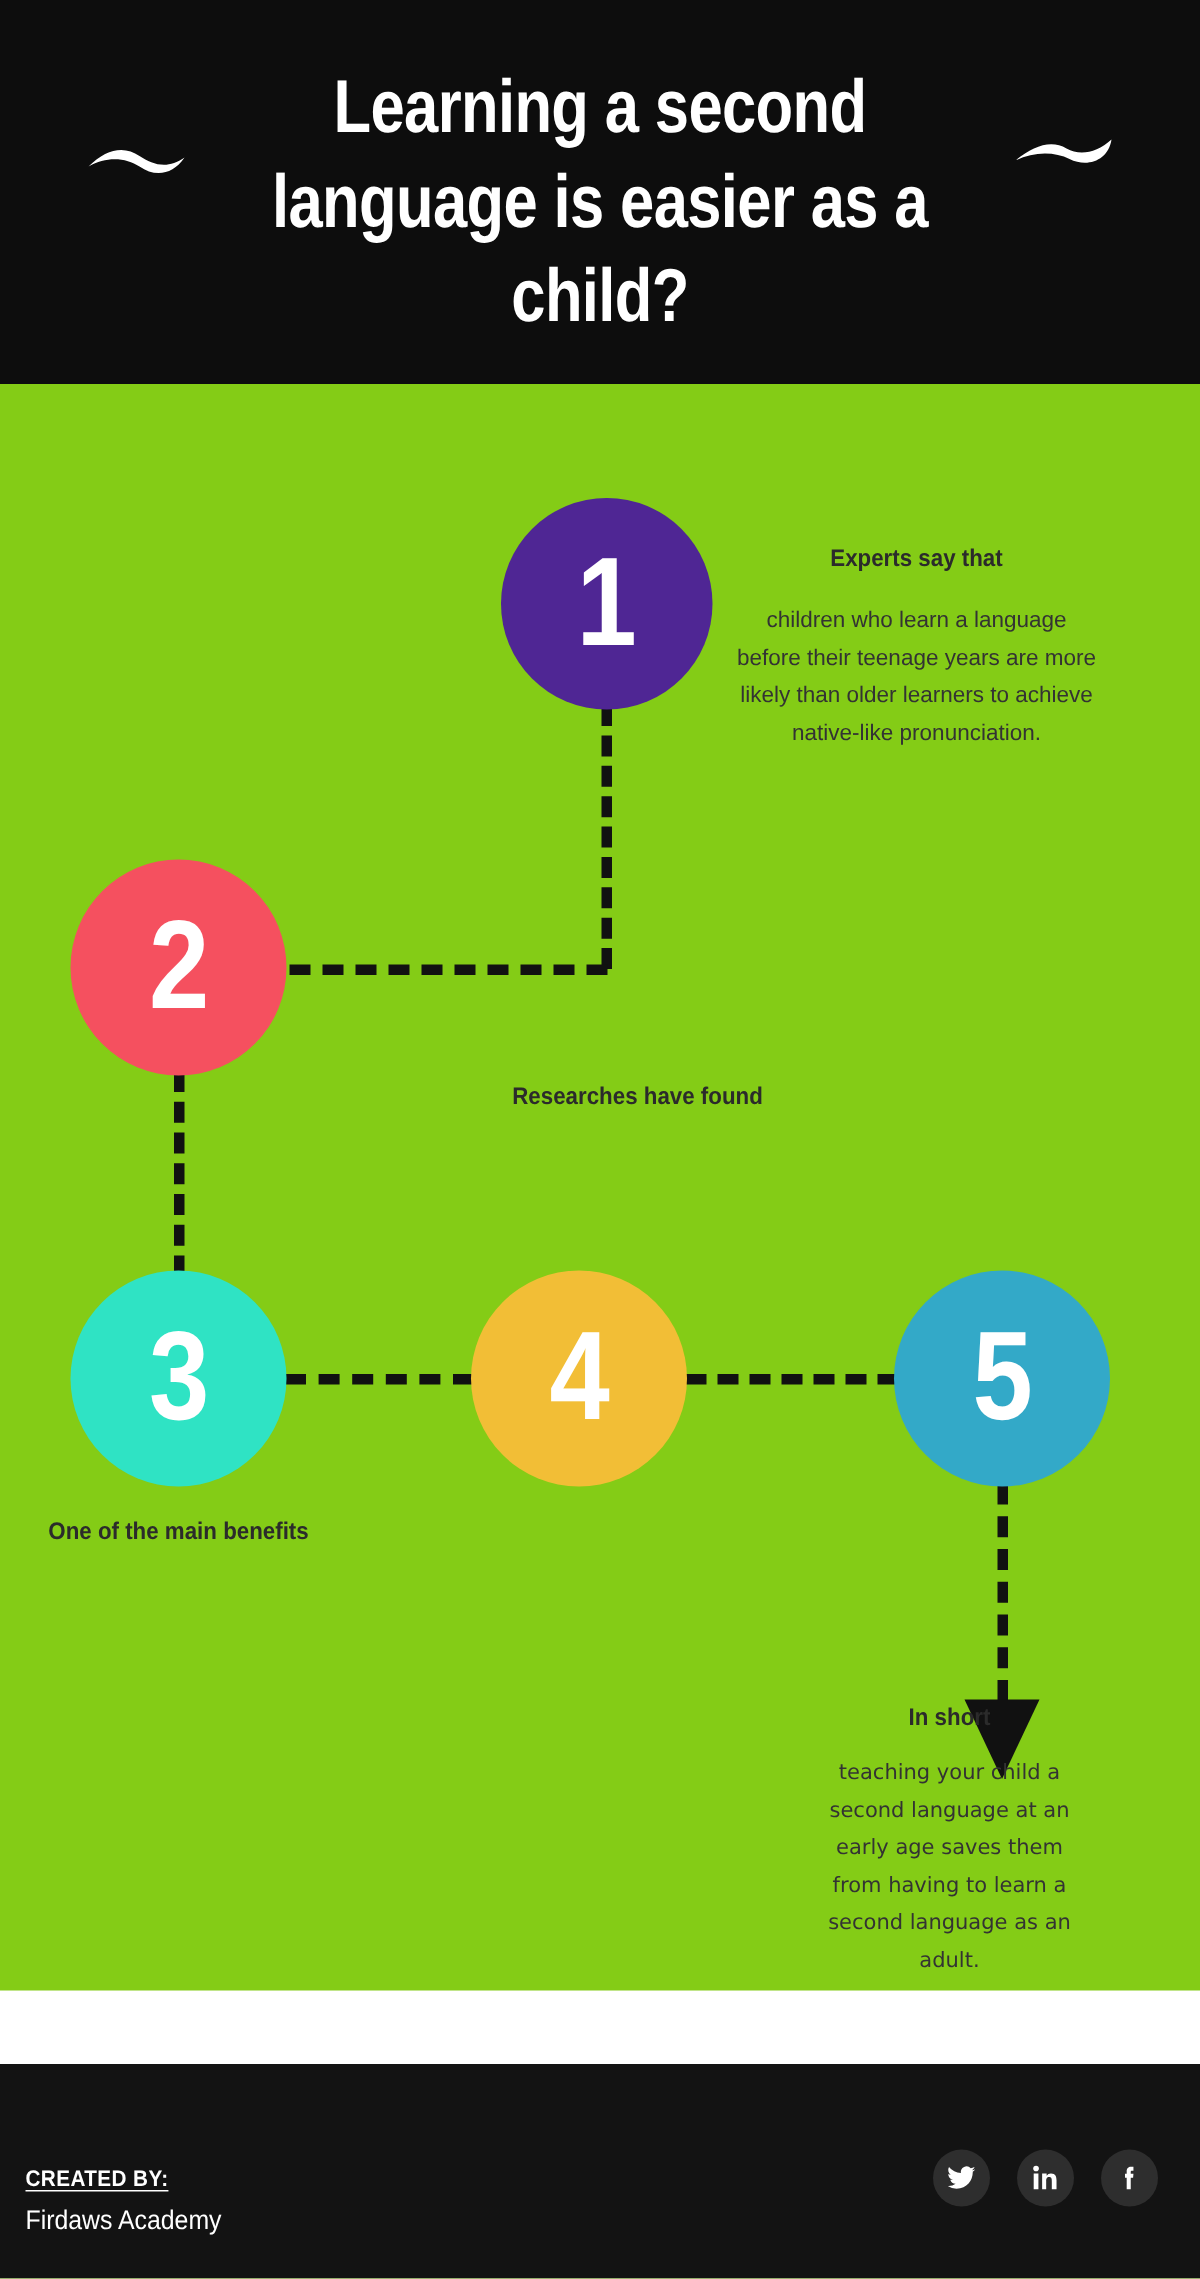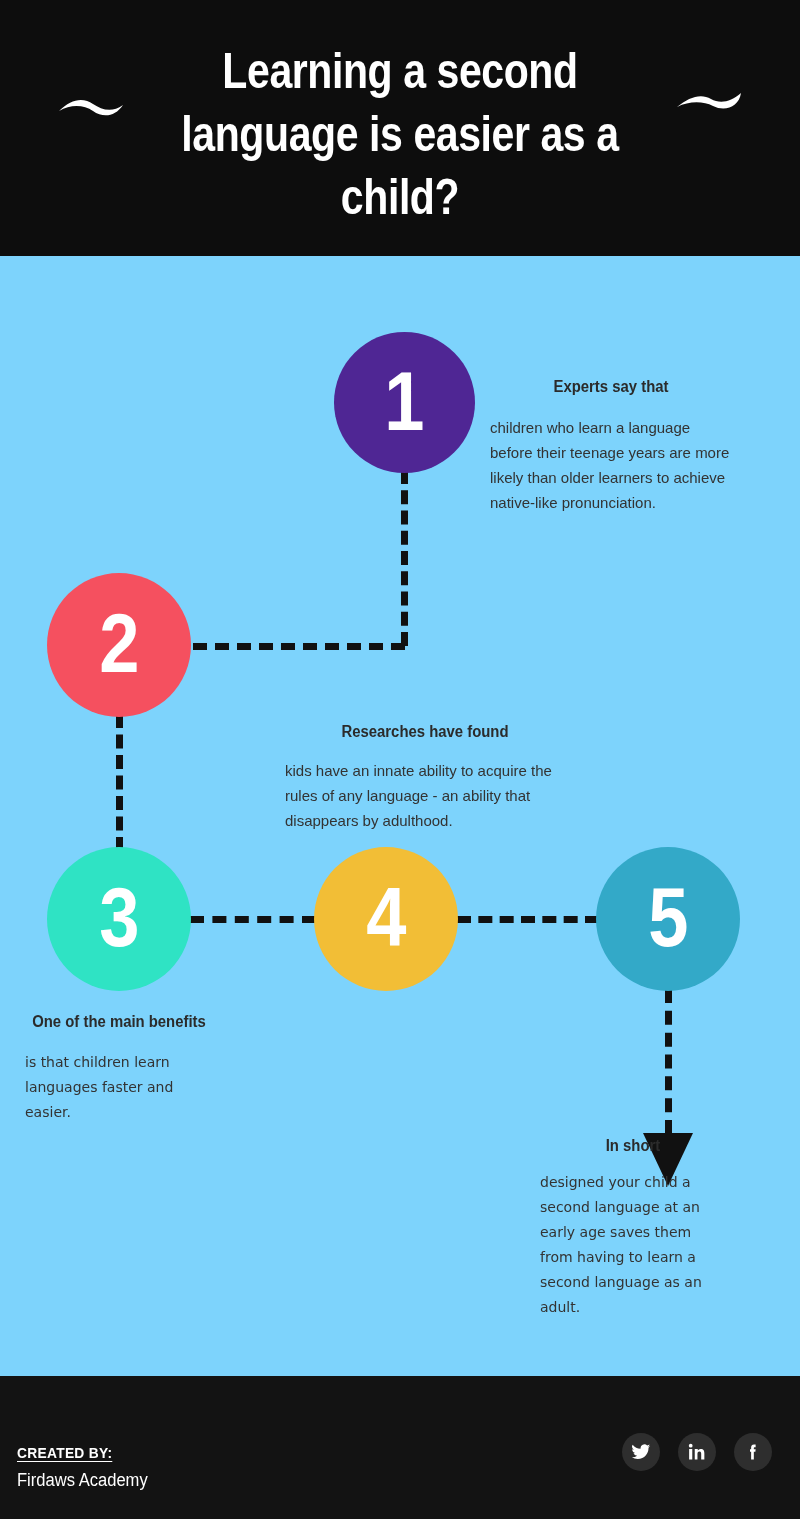--- a/index.html
+++ b/index.html
@@ -2,21 +2,21 @@
 <html><head>
 <meta charset="utf-8">
 <style>
   html,body{margin:0;padding:0;}
   body{
     width:800px;height:1519px;
     background:#ffffff;
     font-family:"Liberation Sans", sans-serif;
     overflow:hidden;
   }
-  #page{position:relative;width:800px;height:1519px;background:#7dd3fc;}
+  #page{position:relative;width:800px;height:1327px;background:#84cc16;}
 
   
   .header{
     position:absolute;left:0;top:0;width:800px;height:256px;
     background:#0d0d0d;
   }
   .header-title{
     position:absolute;left:90px;top:40px;width:620px;
     text-align:center;
     color:#ffffff;
@@ -90,25 +90,25 @@
     font-weight:bold;
     font-size:16px;
     line-height:25px;
     text-align:center;
     transform:scaleX(0.93);
   }
   .blk-body{
     color:#333333;
     font-size:15px;
     line-height:25px;
-    text-align:left;
+    text-align:center;
   }
   .blk-body.alt{font-family:"DejaVu Sans",sans-serif;font-size:14px;}
 
-  #txt1{left:490px;top:374px;width:242px;}
+  #txt1{left:490px;top:360px;width:242px;}
   #txt1 .blk-body{margin-top:16px;}
   #txt2{left:285px;top:679px;width:280px;margin-top:40px;}
   #txt2 .blk-body{margin-top:14px;}
   #txt3{left:25px;top:1009px;width:188px;}
   #txt3 .blk-body{margin-top:16px;}
   #txt4{left:272px;top:1030px;width:285px;}
   #txt4 .blk-body{margin-top:12px;}
   #txt5{left:540px;top:1133px;width:186px;}
   #txt5 .blk-body{margin-top:12px;}
 
@@ -185,32 +185,30 @@
     <span>5</span>
   </div>
 
   <div class="block" id="txt1">
     <div class="blk-head">Experts say that</div>
     <div class="blk-body">children who learn a language before their teenage years are more likely than older learners to achieve native-like pronunciation.</div>
   </div>
 
   <div class="block" id="txt2">
     <div class="blk-head">Researches have found</div>
-    <div class="blk-body">kids have an innate ability to acquire the rules of any language - an ability that disappears by adulthood.</div>
   </div>
 
   <div class="block" id="txt3">
     <div class="blk-head">One of the main benefits</div>
-    <div class="blk-body alt">is that children learn languages faster and easier.</div>
   </div>
 
 
   <div class="block" id="txt5">
     <div class="blk-head">In short</div>
-    <div class="blk-body alt">designed your child a second language at an early age saves them from having to learn a second language as an adult.</div>
+    <div class="blk-body alt">teaching your child a second language at an early age saves them from having to learn a second language as an adult.</div>
   </div>
 
   <div class="footer" style="background: rgb(19, 19, 19);">
     <div class="created-by">CREATED BY:</div>
     <div class="creator-name">Firdaws Academy</div>
     <div class="socials">
       <div class="social">
         <svg width="20" height="20" viewBox="0 0 24 24">
           <path fill="#ffffff" d="M23 4.9c-.8.4-1.7.7-2.6.8 1-.6 1.7-1.5 2-2.6-.9.5-1.9.9-3 1.1A4.6 4.6 0 0 0 11.5 8 13 13 0 0 1 2 3.2a4.6 4.6 0 0 0 1.4 6.1c-.7 0-1.4-.2-2-.6 0 2.2 1.5 4.1 3.6 4.5-.6.2-1.3.2-2 .1a4.6 4.6 0 0 0 4.3 3.2A9.2 9.2 0 0 1 1 18.4a13 13 0 0 0 7 2.1c8.4 0 13-7 13-13v-.6c.9-.7 1.6-1.4 2-2z"></path>
         </svg>

